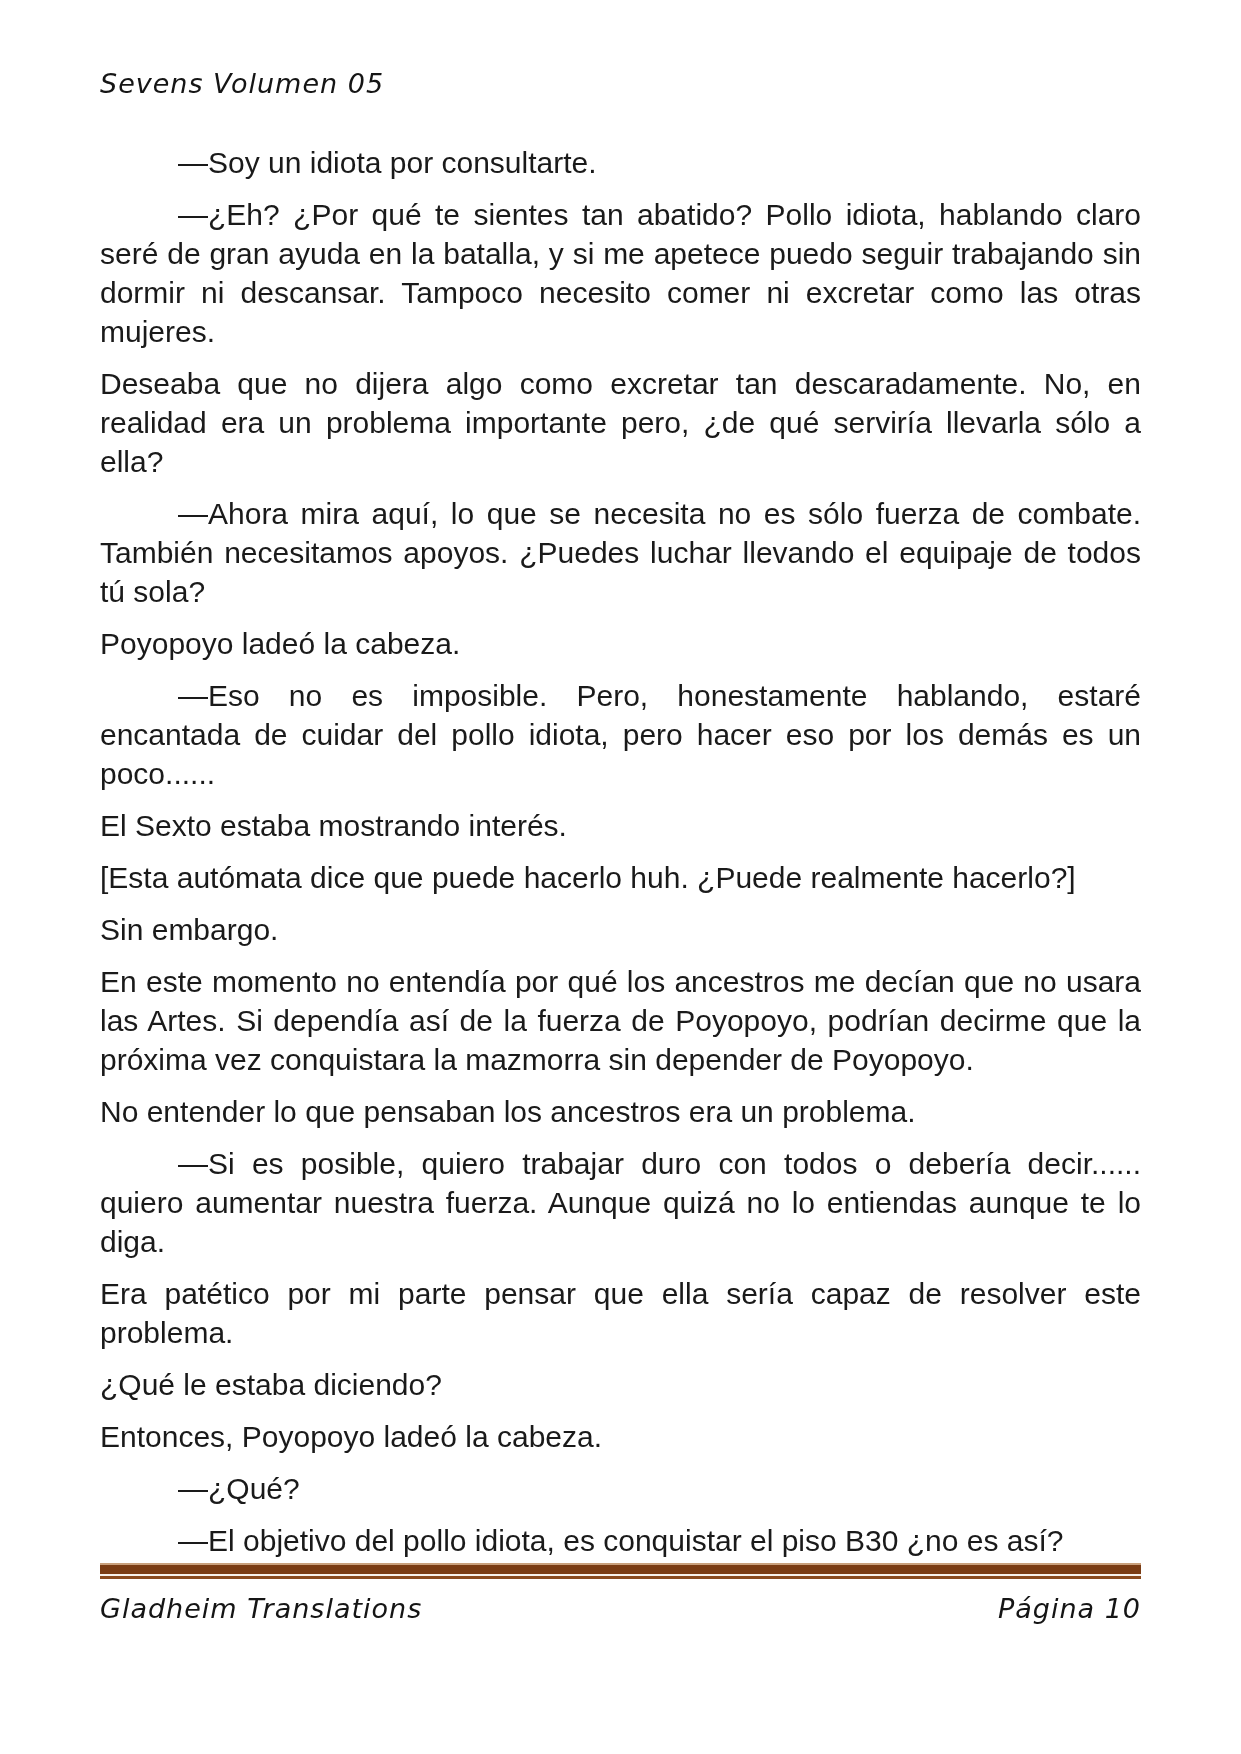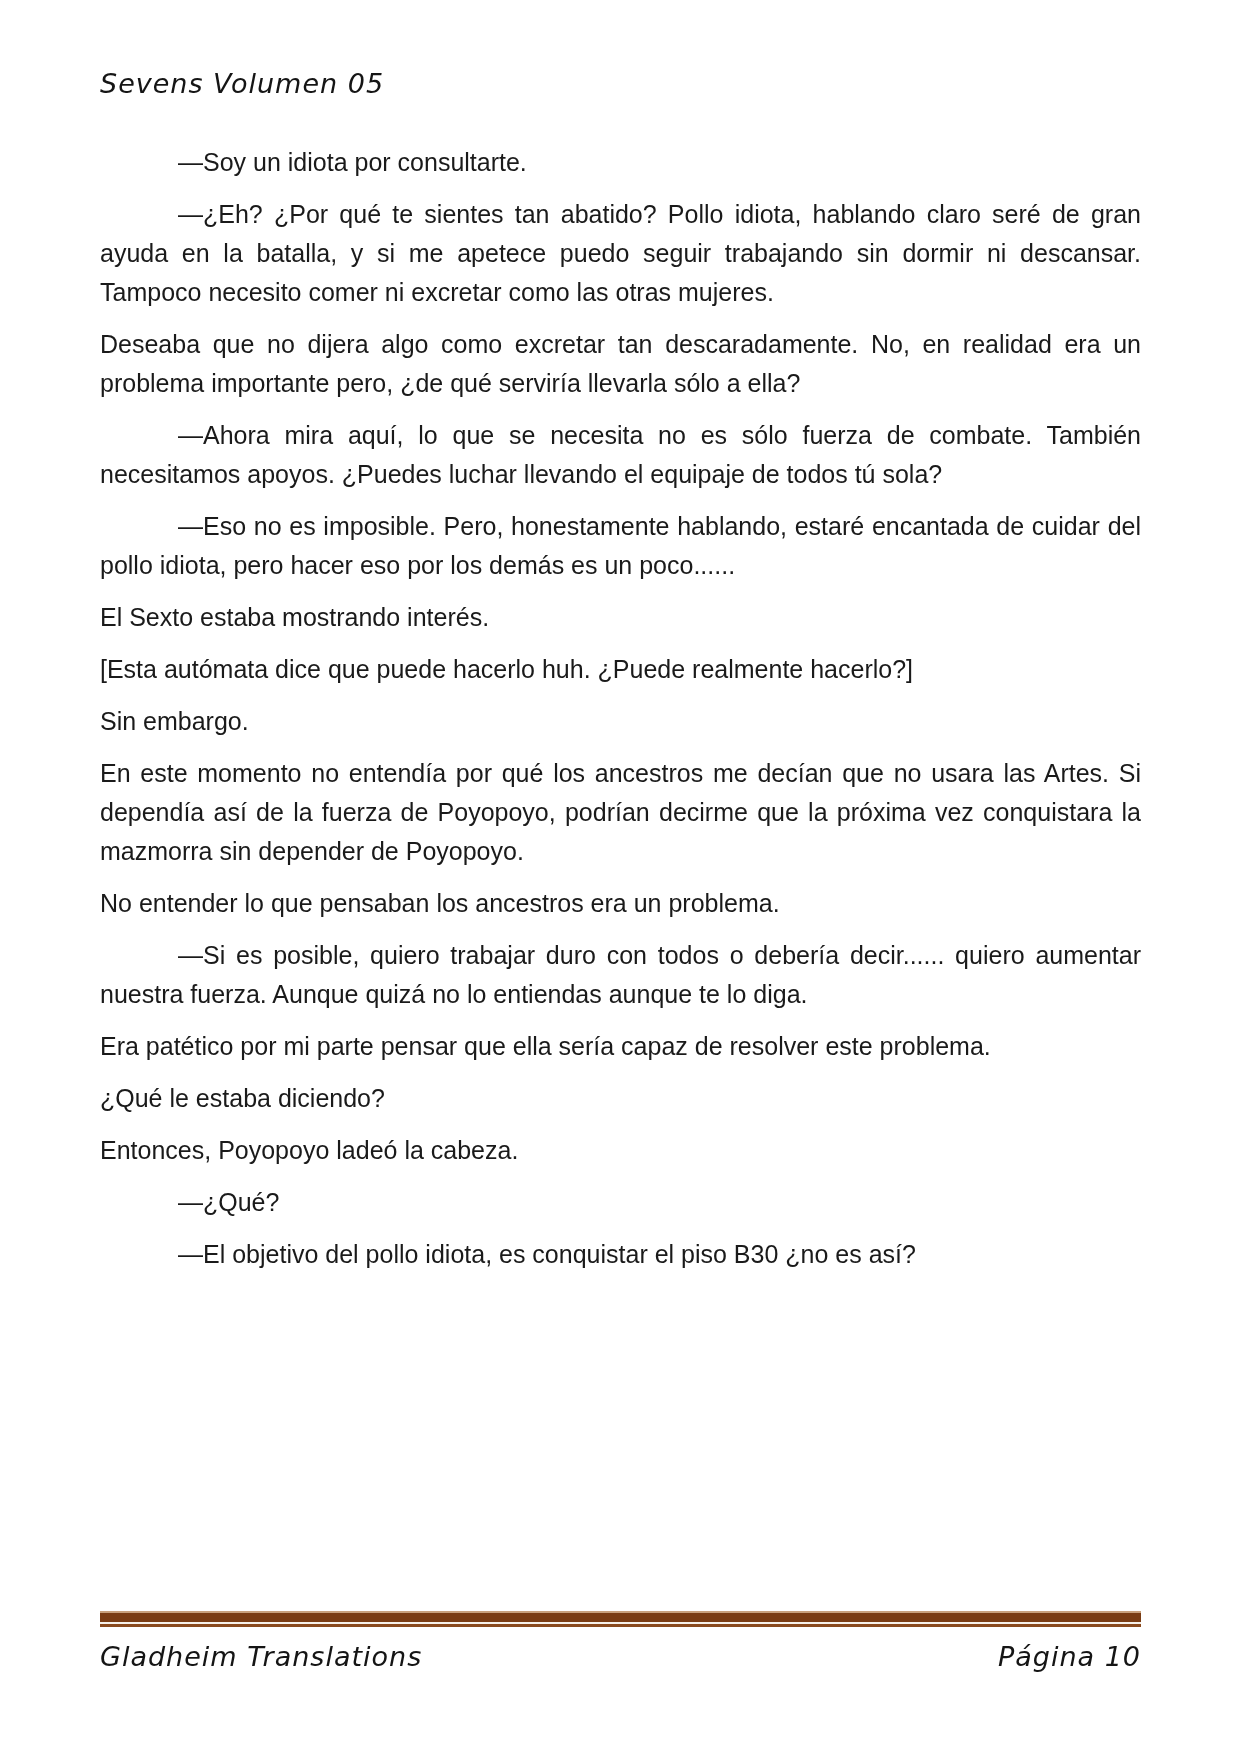--- a/index.html
+++ b/index.html
@@ -39,33 +39,33 @@
     color: #151515;
   }
   
   .doc-body {
     position: absolute;
     top: 143px;
     left: 100px;
     width: 1041px;
   }
   .para {
-    font-size: 25px;
+    font-size: 30px;
     line-height: 39px;
     text-align: justify;
     margin-bottom: 13px;
     color: var(--text-color);
   }
   .para.dialogue {
     text-indent: 78px;
   }
   
   .page-footer {
     position: absolute;
-    top: 1611px;
+    top: 1563px;
     left: 100px;
     right: 100px;
   }
   .footer-rule { width: 100%; }
   .rule-top-edge { height: 2px; background: var(--rule-light); }
   .rule-thick   { height: 9px; background: var(--rule-dark); }
   .rule-gap     { height: 2px; background: #f7f1ea; }
   .rule-thin    { height: 3px; background: var(--rule-mid); }
   .footer-row {
     margin-top: 14px;
@@ -81,20 +81,21 @@
 
   <div class="page-header">
     <span class="script-text">Sevens Volumen 05</span>
   </div>
 
   <main class="doc-body">
     <p class="para dialogue">—Soy un idiota por consultarte.</p>
     <p class="para dialogue">—¿Eh? ¿Por qué te sientes tan abatido? Pollo idiota, hablando claro seré de gran ayuda en la batalla, y si me apetece puedo seguir trabajando sin dormir ni descansar. Tampoco necesito comer ni excretar como las otras mujeres.</p>
     <p class="para narration">Deseaba que no dijera algo como excretar tan descaradamente. No, en realidad era un problema importante pero, ¿de qué serviría llevarla sólo a ella?</p>
     <p class="para dialogue">—Ahora mira aquí, lo que se necesita no es sólo fuerza de combate. También necesitamos apoyos. ¿Puedes luchar llevando el equipaje de todos tú sola?</p>
+    <p class="para narration">Poyopoyo ladeó la cabeza.</p>
     <p class="para dialogue">—Eso no es imposible. Pero, honestamente hablando, estaré encantada de cuidar del pollo idiota, pero hacer eso por los demás es un poco......</p>
     <p class="para narration">El Sexto estaba mostrando interés.</p>
     <p class="para narration">[Esta autómata dice que puede hacerlo huh. ¿Puede realmente hacerlo?]</p>
     <p class="para narration">Sin embargo.</p>
     <p class="para narration">En este momento no entendía por qué los ancestros me decían que no usara las Artes. Si dependía así de la fuerza de Poyopoyo, podrían decirme que la próxima vez conquistara la mazmorra sin depender de Poyopoyo.</p>
     <p class="para narration">No entender lo que pensaban los ancestros era un problema.</p>
     <p class="para dialogue">—Si es posible, quiero trabajar duro con todos o debería decir...... quiero aumentar nuestra fuerza. Aunque quizá no lo entiendas aunque te lo diga.</p>
     <p class="para narration">Era patético por mi parte pensar que ella sería capaz de resolver este problema.</p>
     <p class="para narration">¿Qué le estaba diciendo?</p>
     <p class="para narration">Entonces, Poyopoyo ladeó la cabeza.</p>

